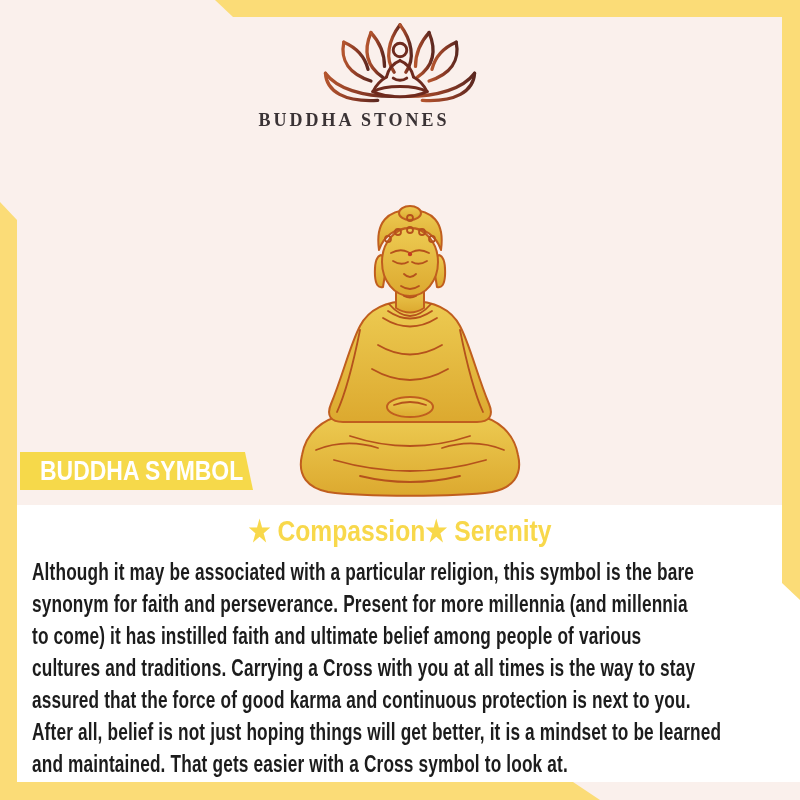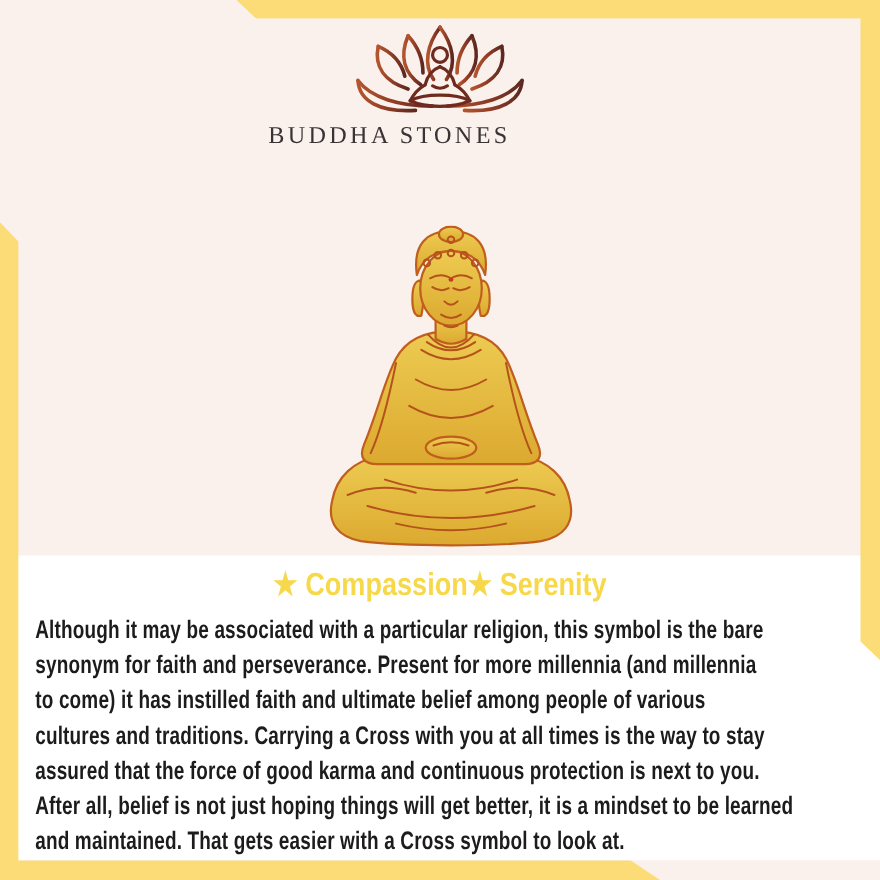--- a/index.html
+++ b/index.html
@@ -22,22 +22,22 @@
     clip-path:polygon(0 0,17px 18px,17px 598px,0 598px);
   }
   .y-bottom{
     position:absolute;left:0;top:782px;width:600px;height:18px;background:#FBDC77;
     clip-path:polygon(0 0,573px 0,600px 18px,0 18px);
   }
   
   .logo{position:absolute;left:315px;top:18px;width:170px;height:92px;}
   .brand-name{
     position:absolute;left:0;top:110px;width:708px;text-align:center;
-    font-family:"Liberation Serif",serif;font-size:22px;letter-spacing:3px;
-    color:#3A3335;font-weight:400;
+    font-family:"Liberation Serif",serif;font-size:18px;letter-spacing:3px;
+    color:#3A3335;font-weight:700;
   }
   
   .title-banner{
     position:absolute;left:163px;top:142px;width:474px;height:55px;
     background:#FFFEFB;
   }
   .title-text{
     display:block;width:100%;line-height:55px;text-align:center;
     font-size:42px;font-weight:700;color:#F8D84B;
     transform:scaleX(.78);transform-origin:center;white-space:nowrap;
@@ -165,20 +165,23 @@
       <path d="M104,200 Q120,194 136,200"></path>
       <path d="M60,231 Q120,251 180,231"></path>
       <path d="M44,255 Q120,277 196,255"></path>
       <path d="M70,271 Q120,283 170,271"></path>
       <path d="M26,245 Q56,233 88,243"></path>
       <path d="M152,243 Q184,233 214,245"></path>
     </g>
     <circle cx="120" cy="49" r="2.2" fill="#C33B22"></circle>
   </svg>
 
+  <div class="label-banner">
+    <span class="label-text">BUDDHA SYMBOL</span>
+  </div>
 
   <div class="tagline">★ Compassion★ Serenity</div>
 
   <div class="body-copy">
       <div class="body-line">Although it may be associated with a particular religion, this symbol is the bare</div>
       <div class="body-line">synonym for faith and perseverance. Present for more millennia (and millennia</div>
       <div class="body-line">to come) it has instilled faith and ultimate belief among people of various</div>
       <div class="body-line">cultures and traditions. Carrying a Cross with you at all times is the way to stay</div>
       <div class="body-line">assured that the force of good karma and continuous protection is next to you.</div>
       <div class="body-line">After all, belief is not just hoping things will get better, it is a mindset to be learned</div>

